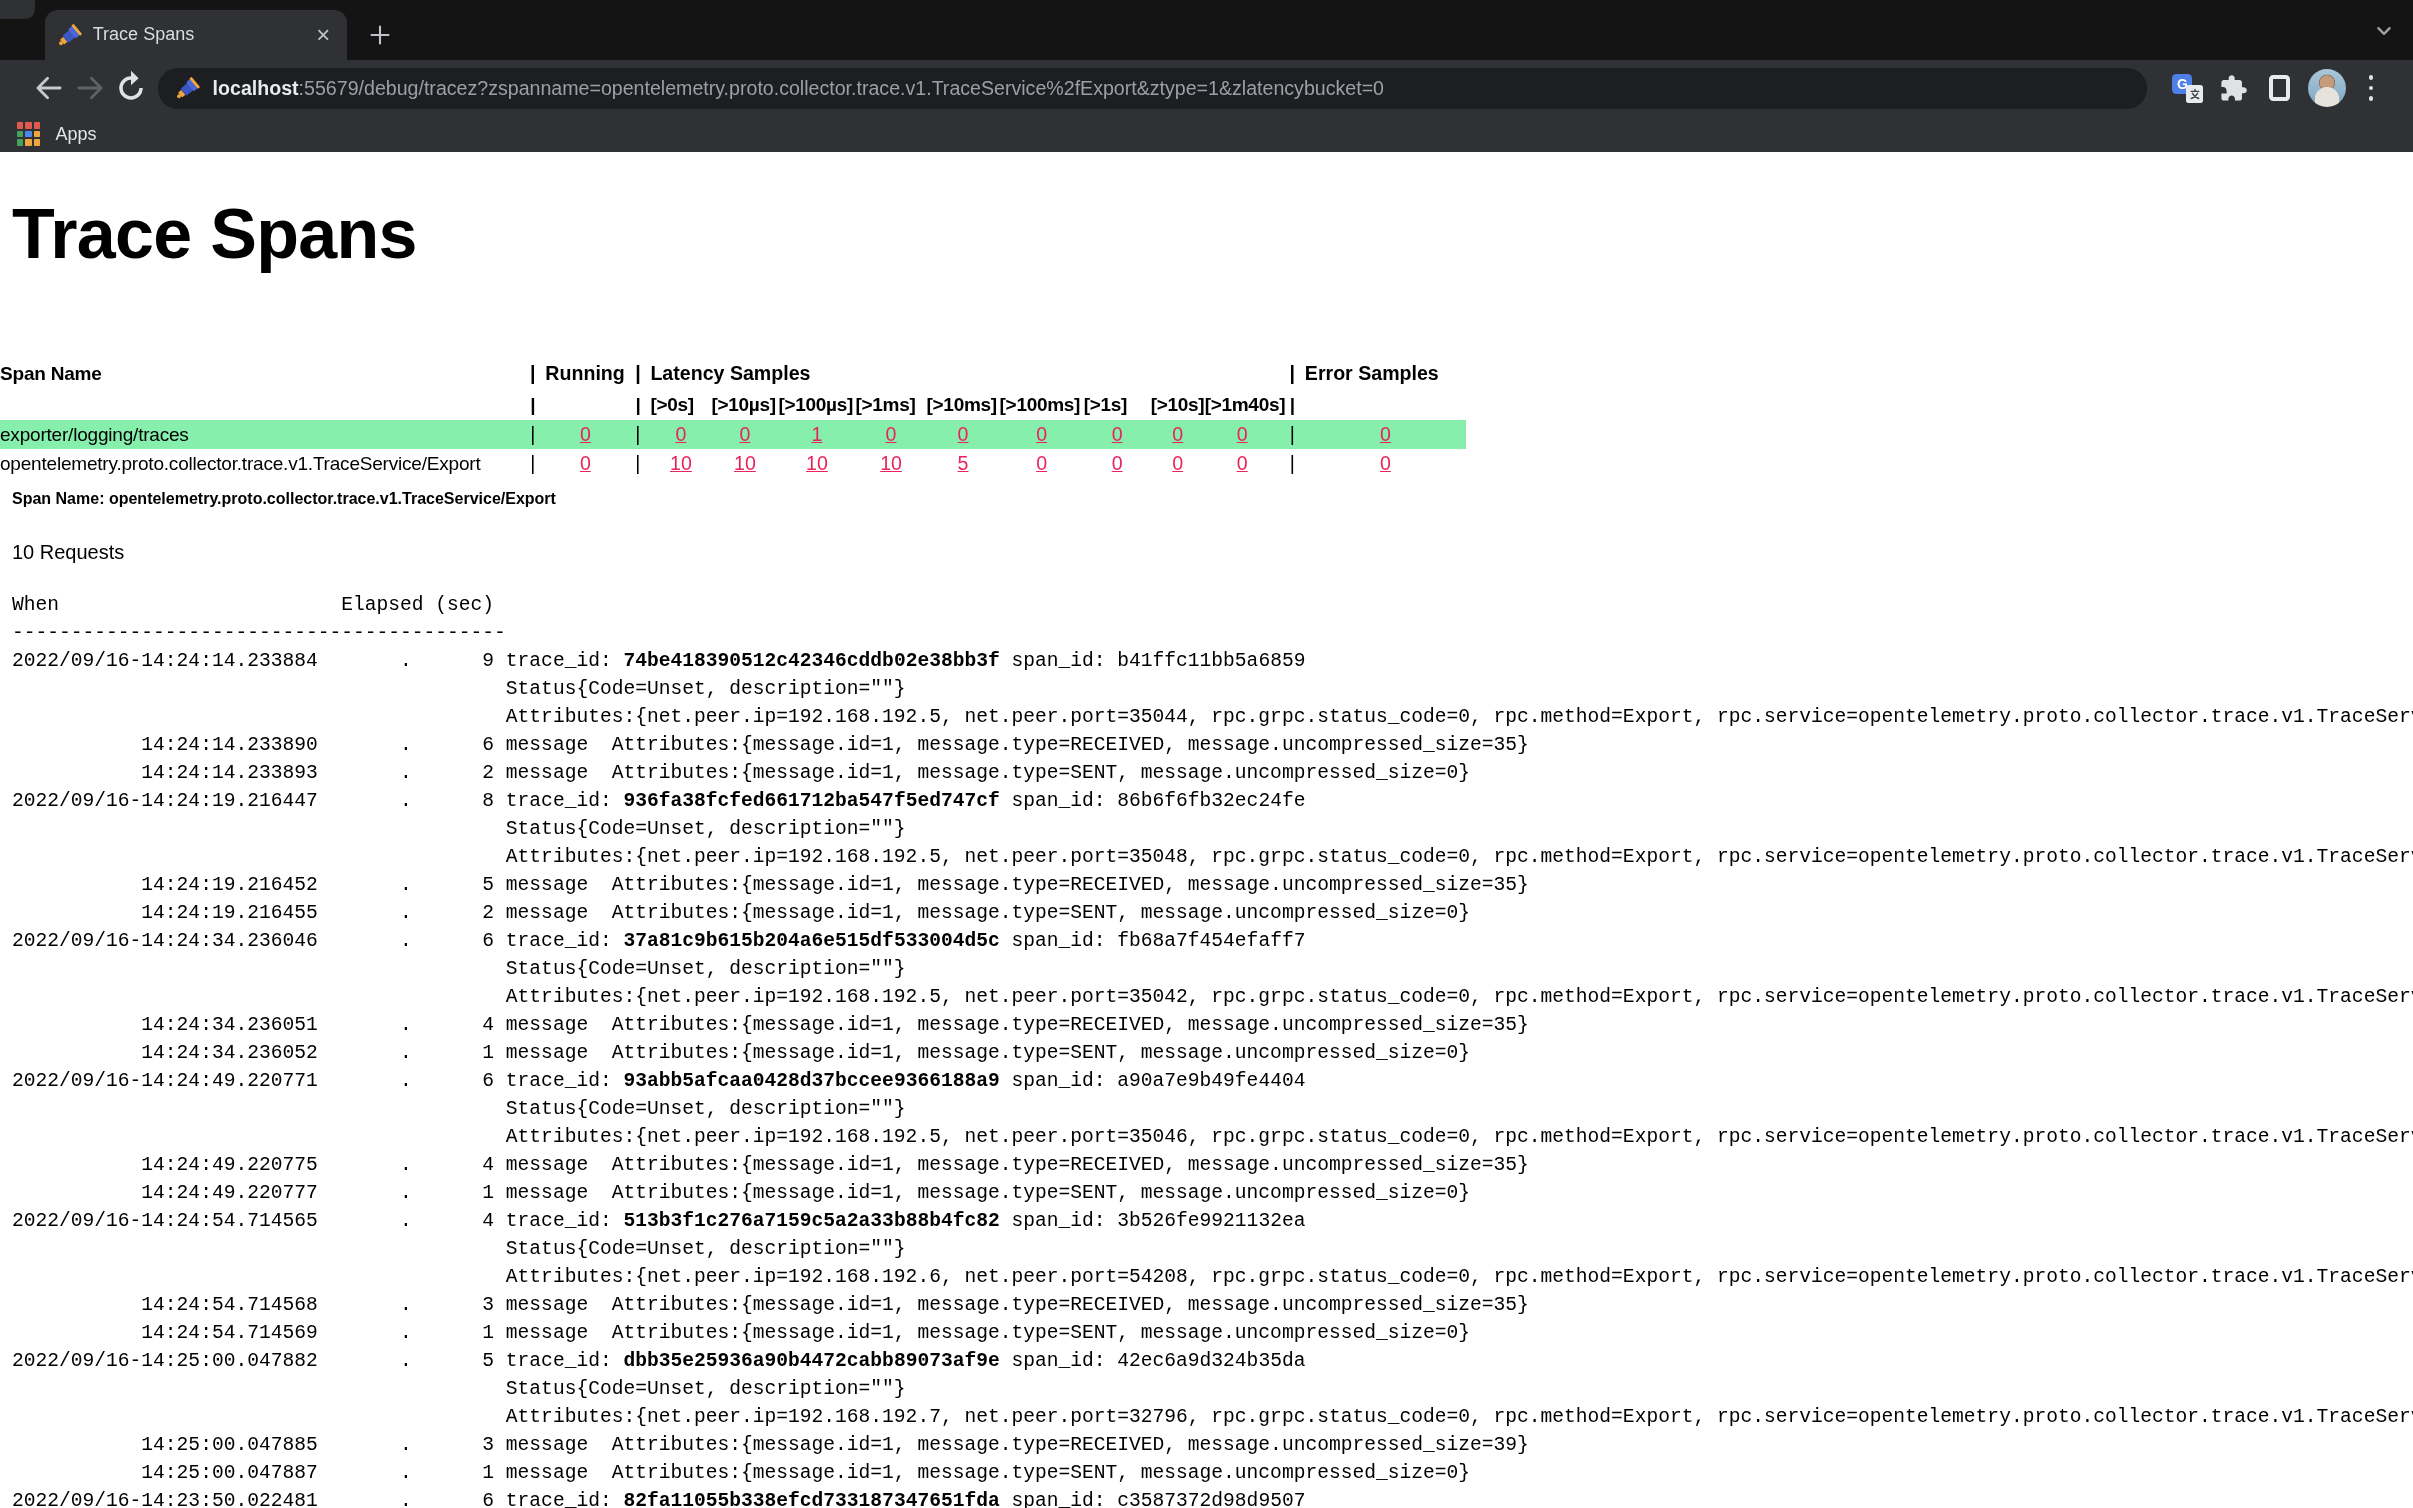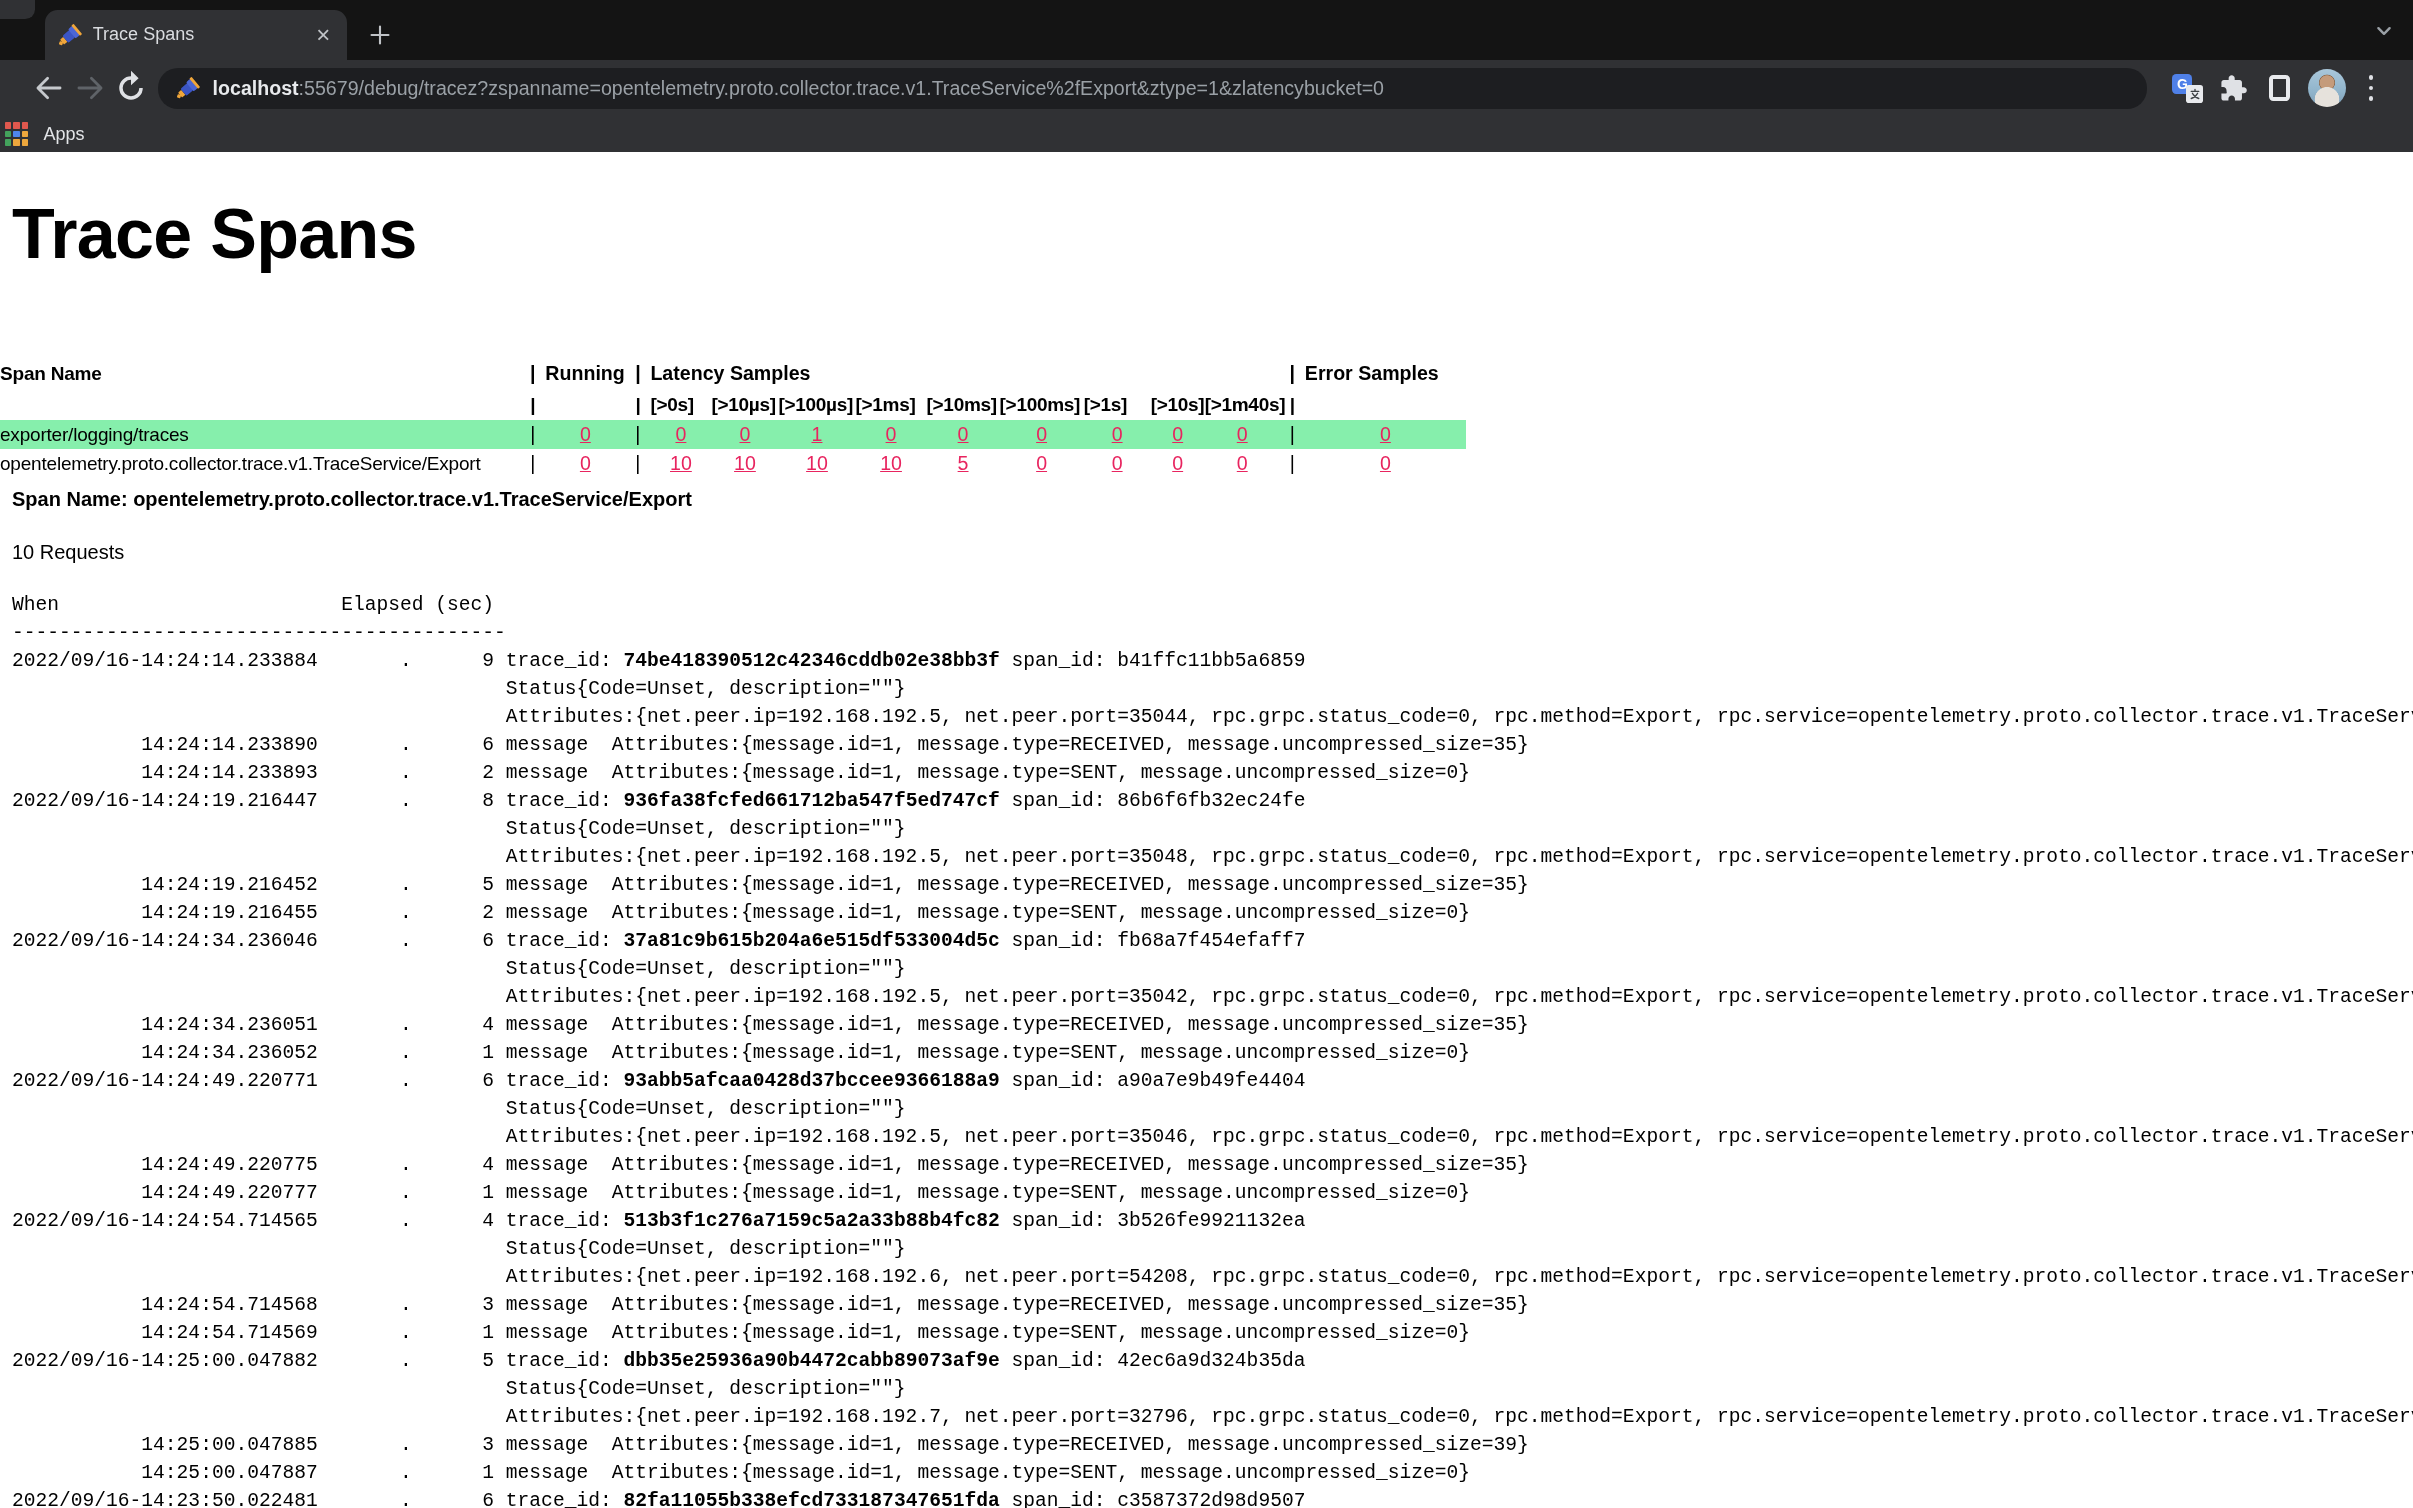--- a/index.html
+++ b/index.html
@@ -29,21 +29,21 @@
   .toolicon{width:39px;height:39px;display:flex;align-items:center;justify-content:center;margin-left:7px;flex:none;}
   .avatar{
     width:38px;height:38px;border-radius:50%;flex:none;margin-left:8.4px;
     background:
       radial-gradient(circle at 50% 80%, #e6e2dc 0 12px, rgba(230,226,220,0) 12.6px),
       radial-gradient(circle at 50% 36%, #c49b7b 0 7px, #8a6a4f 7.7px, rgba(0,0,0,0) 8.4px),
       linear-gradient(180deg,#a9c7da 0%, #90b4cb 60%, #7e9db5 100%);
   }
   .kebab{display:flex;flex-direction:column;gap:5.6px;margin-left:11.2px;width:28px;align-items:center;flex:none;}
   .kebab i{width:4.9px;height:4.9px;border-radius:50%;background:#dfe1e5;}
-  .bookmarks{height:36px;background:#303134;display:flex;align-items:center;padding:0 5px;box-sizing:border-box;}
+  .bookmarks{height:36px;background:#303134;display:flex;align-items:center;padding:0 17px;box-sizing:border-box;}
   .appsgrid{display:grid;grid-template-columns:repeat(3,6.3px);grid-template-rows:repeat(3,6.3px);gap:2.1px;}
   .appsgrid i{border-radius:0.7px;}
   .apps-label{color:#e3e5e8;font-size:18px;margin-left:15.4px;}
   .translate-icon{position:relative;width:31px;height:31px;}
   .translate-icon .g{
     position:absolute;left:0;top:1.4px;width:20px;height:20px;background:#4f80e8;border-radius:4.2px;
     color:#fff;font-size:14px;font-weight:bold;display:flex;align-items:center;justify-content:center;
   }
   .translate-icon .wen{
     position:absolute;right:0;bottom:0.7px;width:17.5px;height:17.5px;background:#e8eaed;border-radius:2.8px;
@@ -63,21 +63,21 @@
   table.summary td{padding:0;white-space:nowrap;vertical-align:middle;overflow:visible;}
   tr.hrow td{height:31px;font-weight:bold;}
   tr.brow td{height:31px;font-weight:bold;font-size:19px;letter-spacing:-0.3px;}
   tr.drow td{height:29px;}
   td.name{padding-left:12px;font-size:19px;letter-spacing:-0.2px;}
   td.pipe{text-align:center;font-weight:normal;}
   td.ctr{text-align:left;}
   td.num{text-align:center;}
   table.summary a{color:#e8245f;text-decoration:underline;}
   tr.shaded{background:#86efac;}
-  .spanline{margin:7px 0 0 12px;font-size:20px;font-weight:bold;line-height:28px;color:#000;}
+  .spanline{margin:7px 0 0 12px;font-size:16px;font-weight:bold;line-height:28px;color:#000;}
   .reqline{margin:25px 0 0 12px;font-size:20px;line-height:28px;color:#000;}
   .log{
     margin:25px 0 0 12px;font-family:"Liberation Mono","DejaVu Sans Mono",monospace;
     font-size:19.6px;color:#000;
   }
   .log .ln{white-space:pre;line-height:28px;height:28px;}
   .log b{font-weight:bold;}
 </style>
 </head>
 <body>

